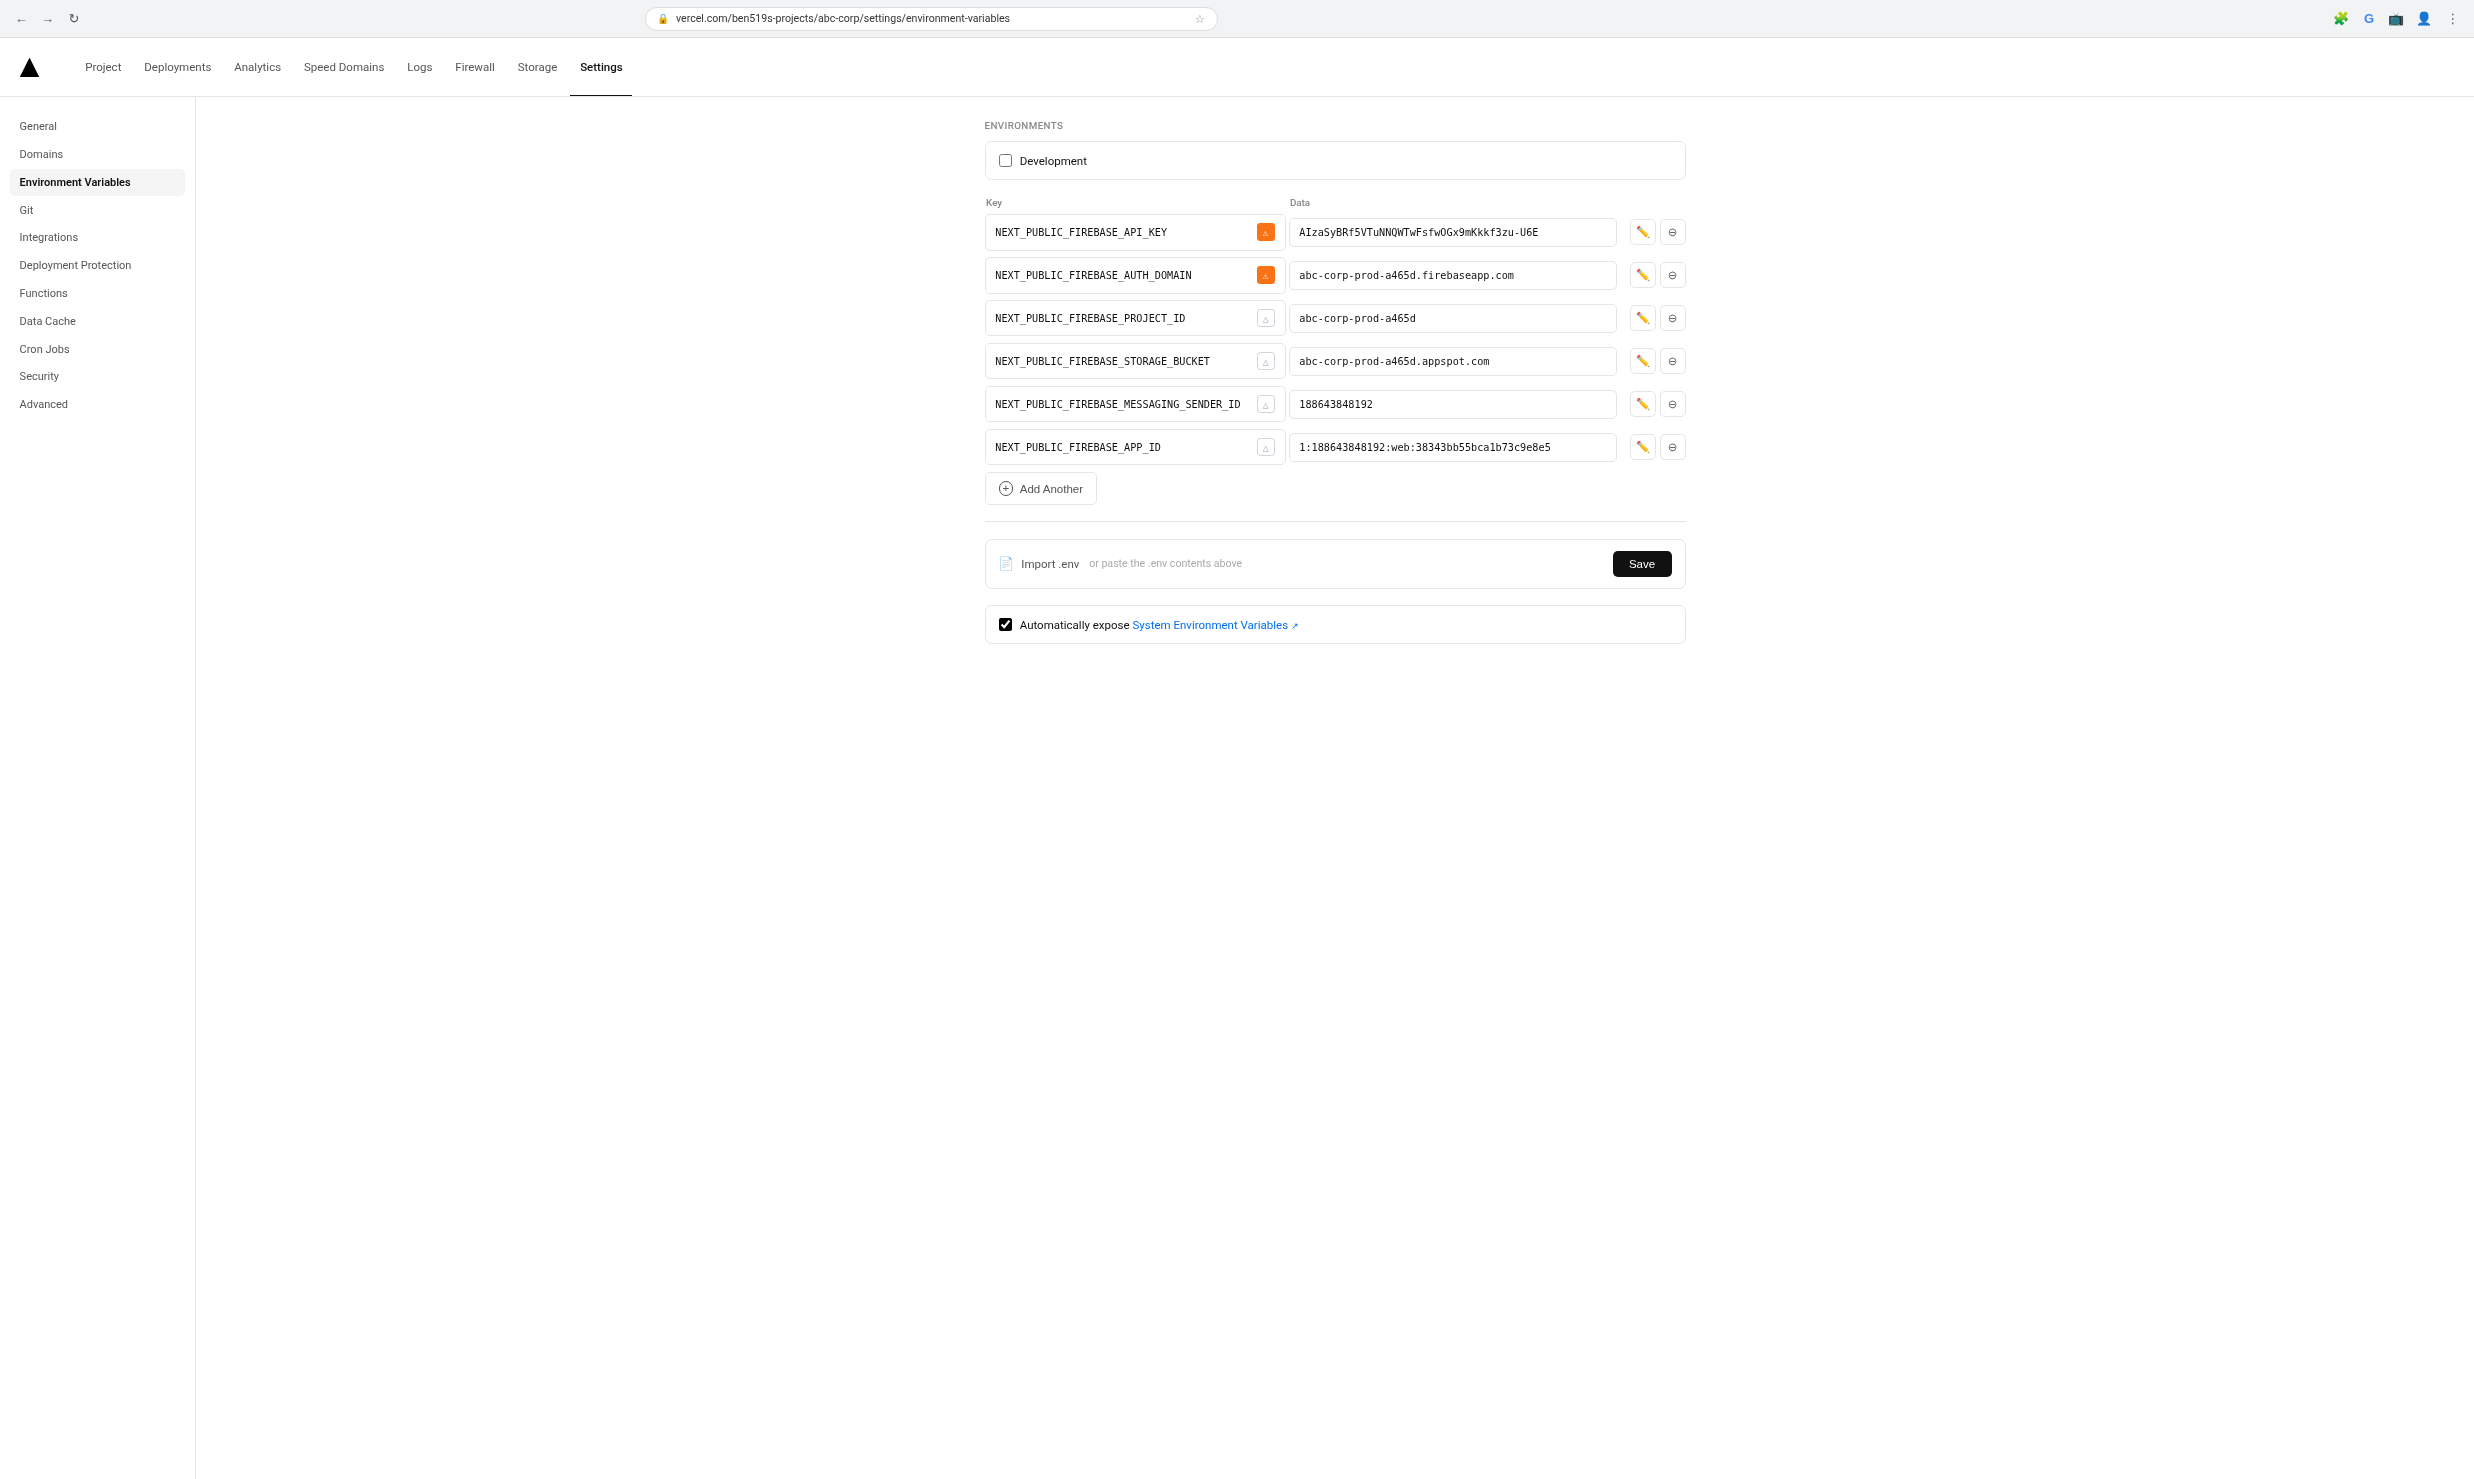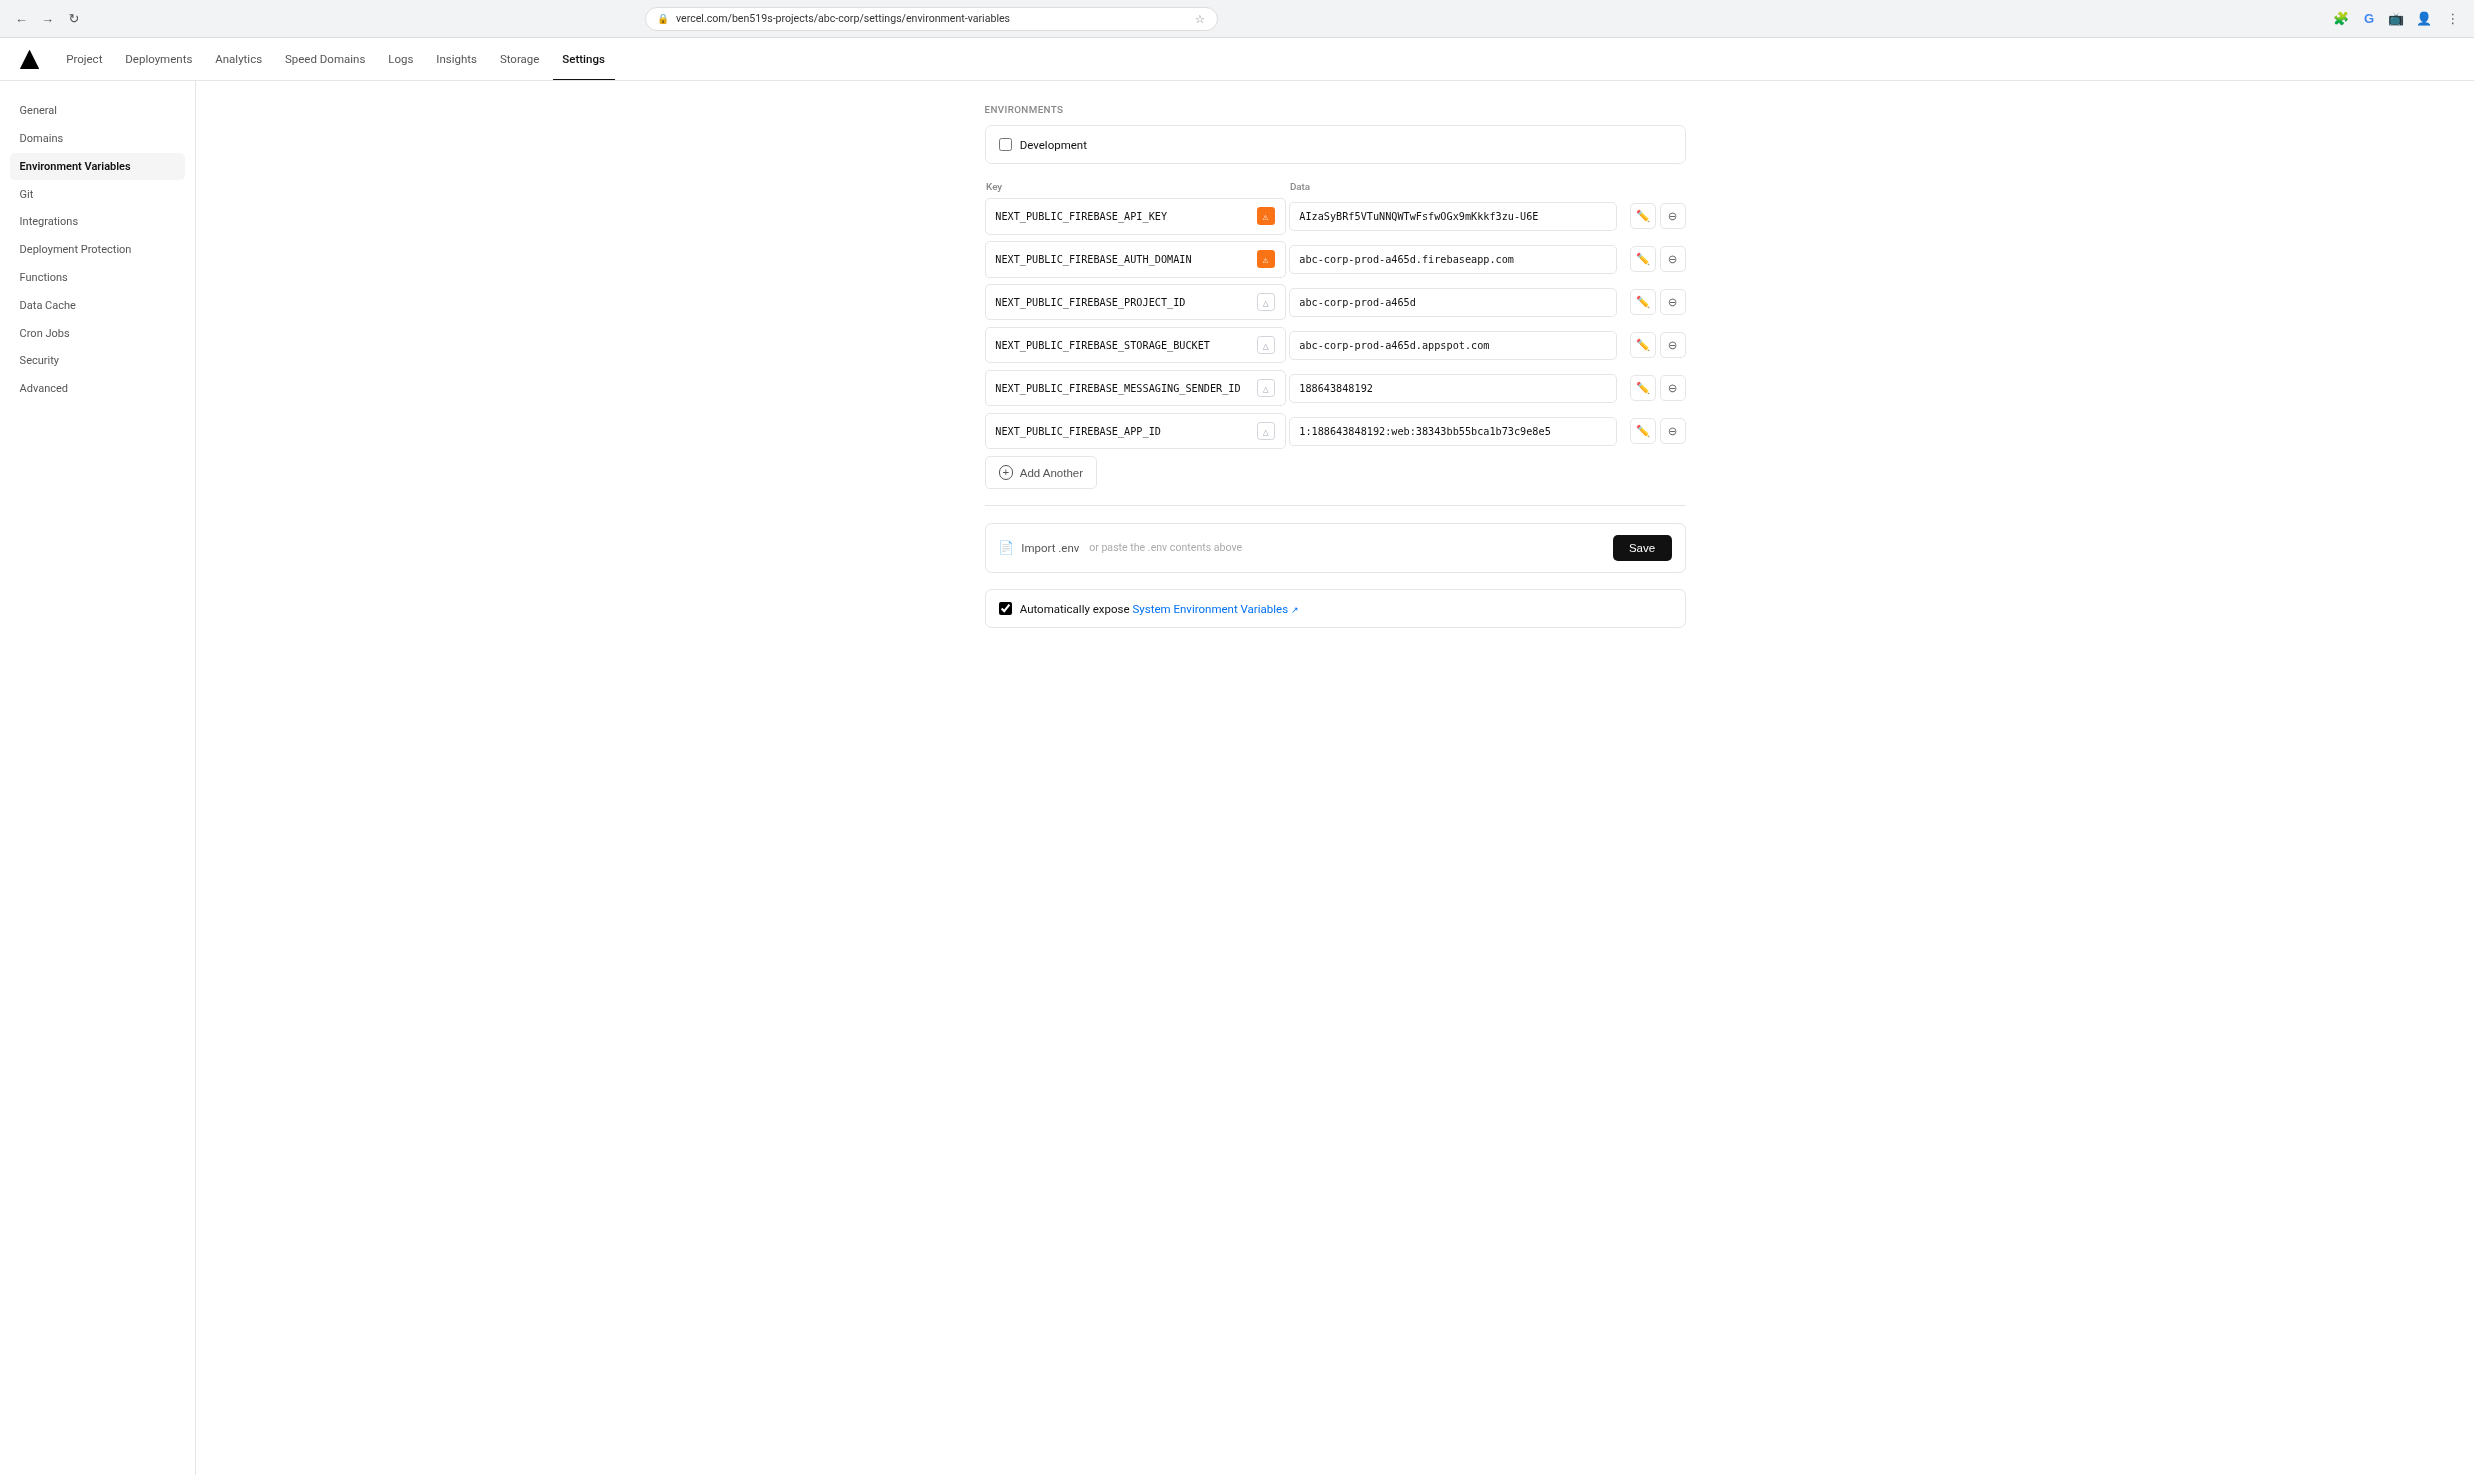--- a/index.html
+++ b/index.html
@@ -8,21 +8,21 @@
     
     .browser-chrome { background: #f1f3f4; border-bottom: 0.8px solid #ddd; padding: 6.6px 9.8px; display: flex; align-items: center; gap: 6.6px; }
     .browser-nav-btns { display: flex; gap: 3.3px; }
     .browser-nav-btn { width: 23px; height: 23px; border-radius: 50%; border: none; background: transparent; cursor: pointer; display: flex; align-items: center; justify-content: center; color: #555; font-size: 13px; }
     .address-bar { flex: 1; background: #fff; border: 0.8px solid #ddd; border-radius: 16.4px; padding: 4.1px 11.5px; font-size: 10.6px; color: #333; display: flex; align-items: center; gap: 6.6px; max-width: 573px; margin: 0 auto; }
     .address-bar-url { flex: 1; color: #333; }
     .browser-actions { display: flex; gap: 4.9px; align-items: center; margin-left: auto; }
     .browser-action-btn { width: 23px; height: 23px; border-radius: 50%; border: none; background: transparent; cursor: pointer; display: flex; align-items: center; justify-content: center; color: #555; font-size: 13px; }
 
     
-    .app-header { border-bottom: 0.8px solid #e5e5e5; padding: 0 19.7px; display: flex; align-items: center; gap: 17px; height: 43px; }
+    .app-header { border-bottom: 0.8px solid #e5e5e5; padding: 0 19.7px; display: flex; align-items: center; gap: 36px; height: 59px; }
     .app-logo { width: 19.7px; height: 19.7px; background: #000; clip-path: polygon(50% 0%, 0% 100%, 100% 100%); flex-shrink: 0; }
     .app-nav { display: flex; gap: 3.3px; align-items: center; height: 100%; }
     .nav-item { padding: 0 9.8px; height: 100%; display: flex; align-items: center; font-size: 11.5px; color: #555; cursor: pointer; border-bottom: 1.6px solid transparent; text-decoration: none; }
     .nav-item.active { color: #111; border-bottom: 1.6px solid #111; font-weight: 500; }
 
     
     .layout { display: flex; min-height: calc(100vh - 85px); }
 
     
     .sidebar { width: 196px; flex-shrink: 0; padding: 16.4px 9.8px; border-right: 0.8px solid #e5e5e5; }
@@ -97,21 +97,21 @@
 </div>
 
 <div class="app-header">
   <div class="app-logo"></div>
   <nav class="app-nav">
     <a class="nav-item">Project</a>
     <a class="nav-item">Deployments</a>
     <a class="nav-item">Analytics</a>
     <a class="nav-item">Speed Domains</a>
     <a class="nav-item">Logs</a>
-    <a class="nav-item">Insights</a>
+    <a class="nav-item">Firewall</a>
     <a class="nav-item">Storage</a>
     <a class="nav-item active">Settings</a>
   </nav>
 </div>
 
 <div class="layout">
 
   <div class="sidebar">
     <div class="sidebar-item">General</div>
     <div class="sidebar-item">Domains</div>

